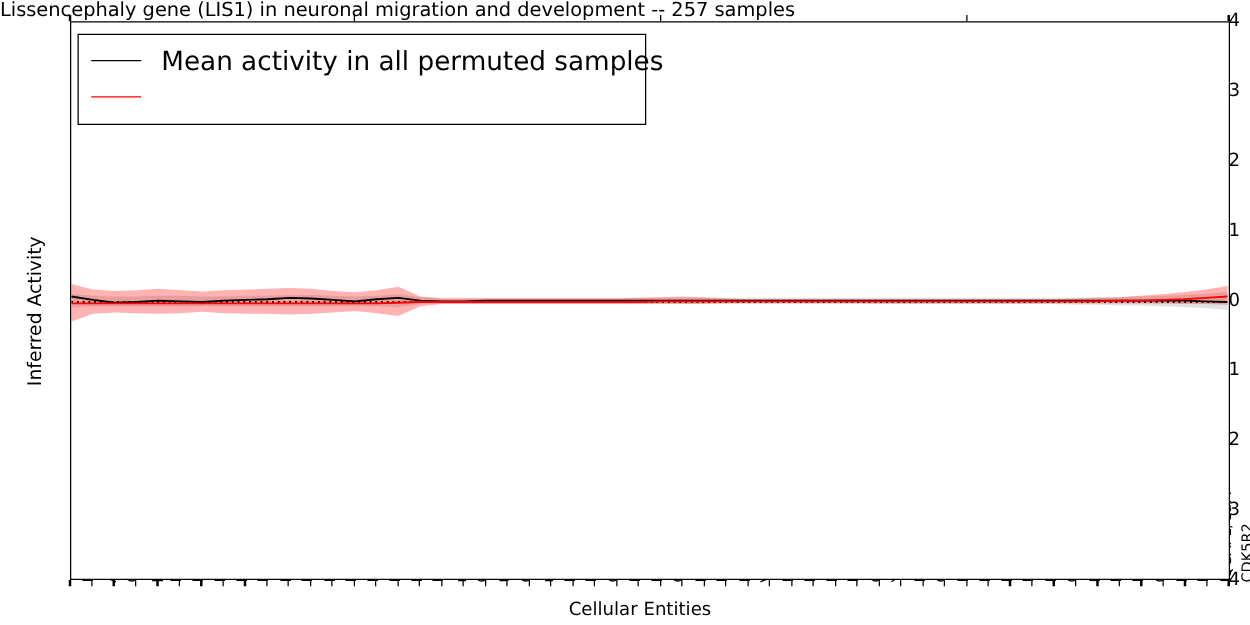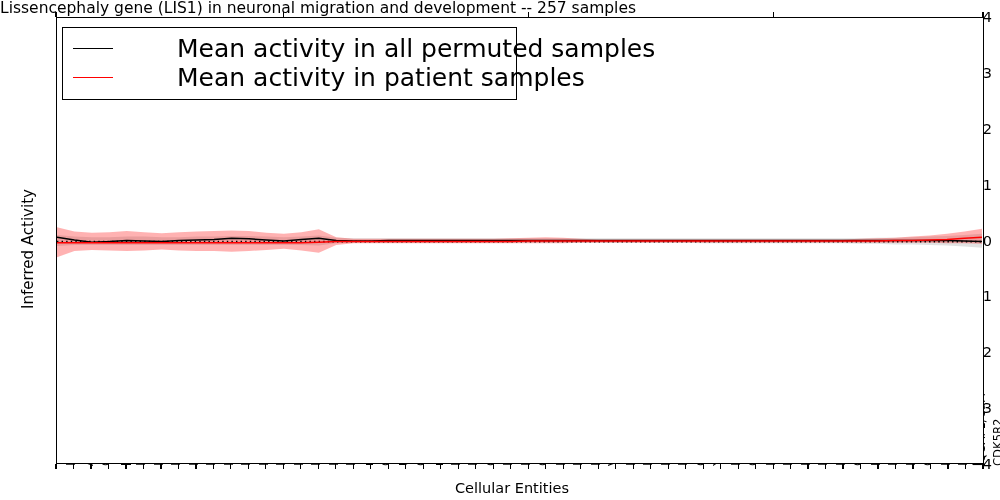--- a/index.html
+++ b/index.html
@@ -54,21 +54,21 @@
   
   #legend{
     position:absolute;left:62px;top:27px;
     border:1.3px solid #000;background:#fff;
     padding:6px 14px 7px 10px;box-sizing:border-box;
     width:455px;
   }
   .legend-row{display:flex;align-items:center;height:29px;}
   .legend-swatch{width:40px;height:0;border-top-width:1.7px;border-top-style:solid;
                  margin-right:16px;flex:0 0 40px;}
-  .legend-text{font-size:25px;color:#000;white-space:nowrap;margin-left:48px;}
+  .legend-text{font-size:21px;color:#000;white-space:nowrap;}
 </style>
 </head>
 <body>
 
 <div id="figure">
 
   <div id="chart-title">Lissencephaly gene (LIS1) in neuronal migration and development -- 257 samples</div>
 
   <div id="ylabel">Inferred Activity</div>
 
@@ -225,19 +225,18 @@
       </svg>
   </div>
 
   <div id="legend">
     <div class="legend-row">
       <span class="legend-swatch" style="border-top-color: rgb(0, 0, 0);"></span>
       <span class="legend-text">Mean activity in all permuted samples</span>
     </div>
     <div class="legend-row">
       <span class="legend-swatch" style="border-top-color: rgb(255, 0, 0);"></span>
-      <span class="legend-text">Mean activity in patient samples</span>
     </div>
   </div>
 
   <div id="xlabel">Cellular Entities</div>
 
 </div>
 
 </body></html>

